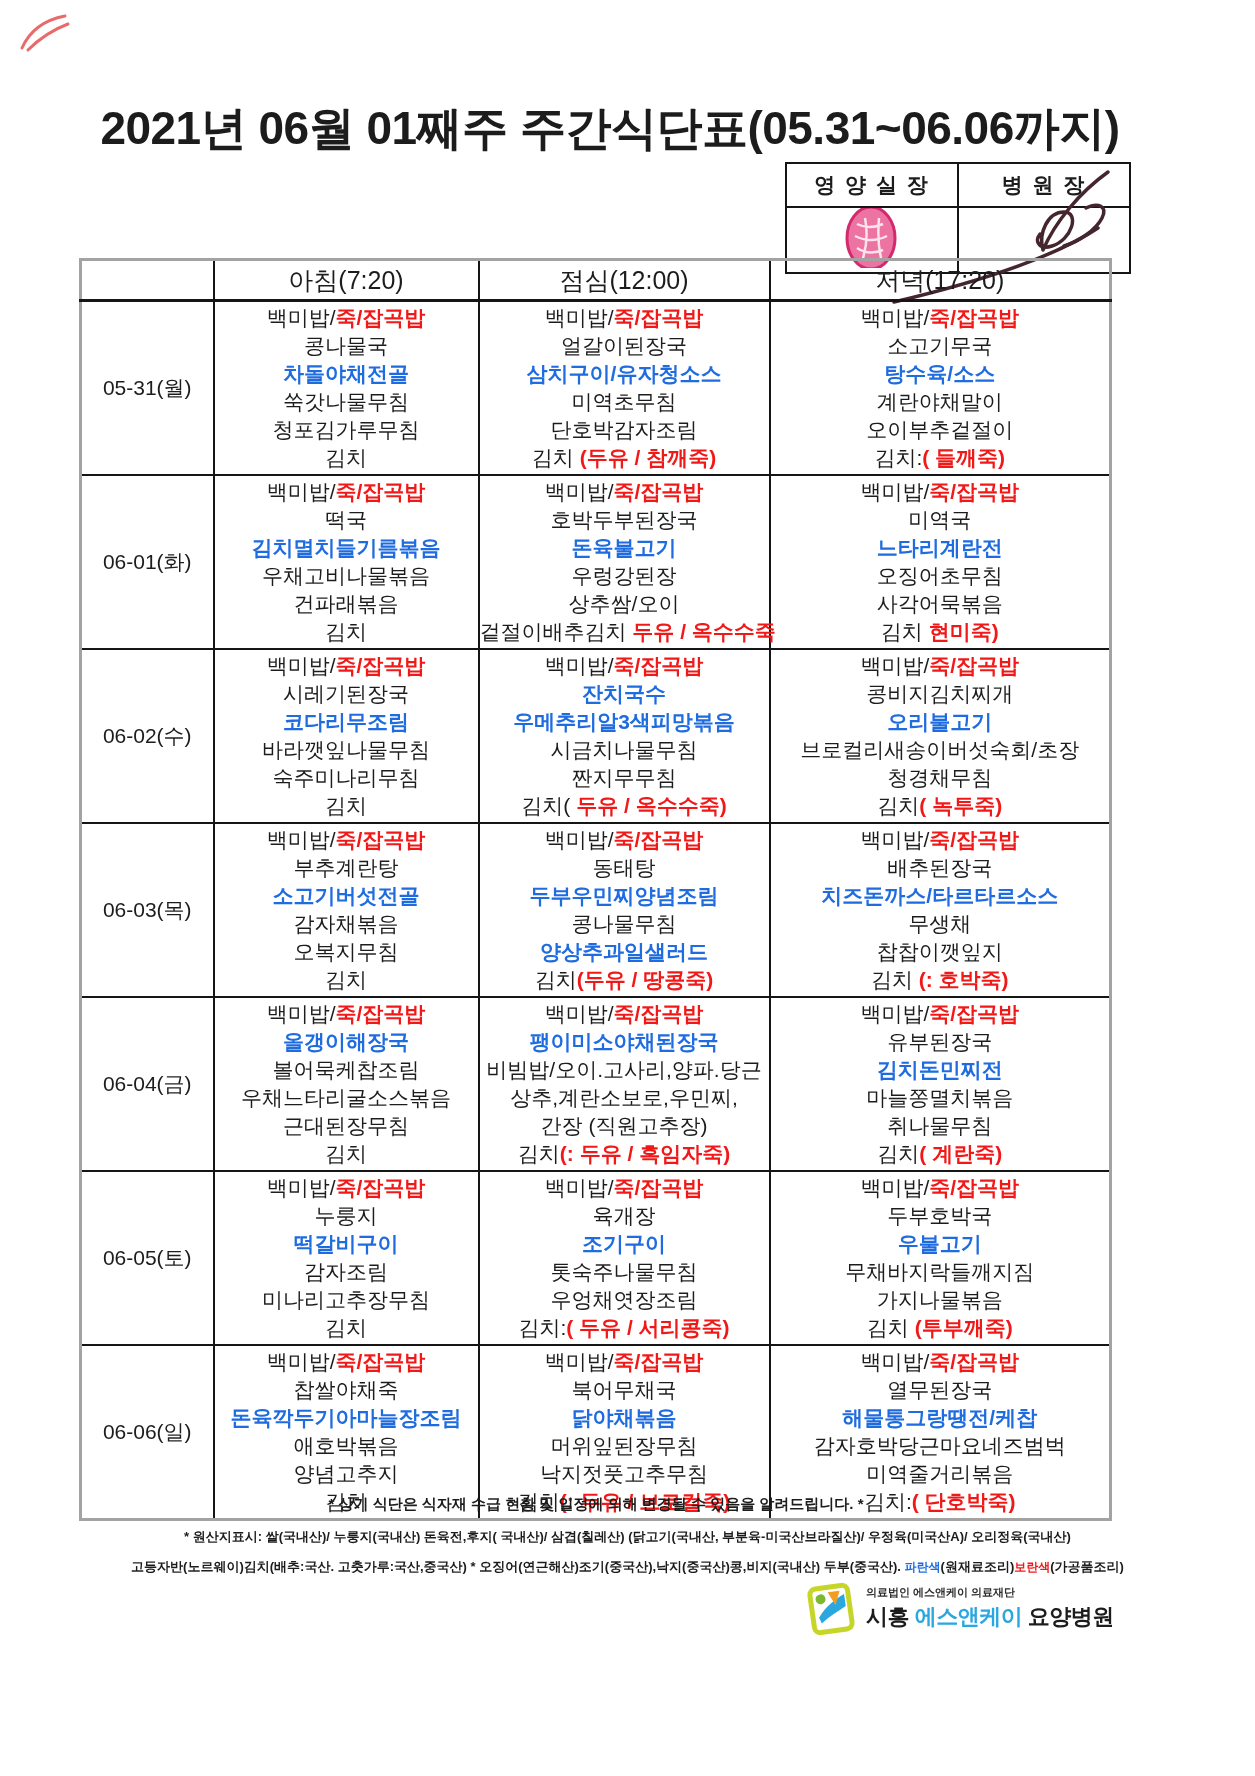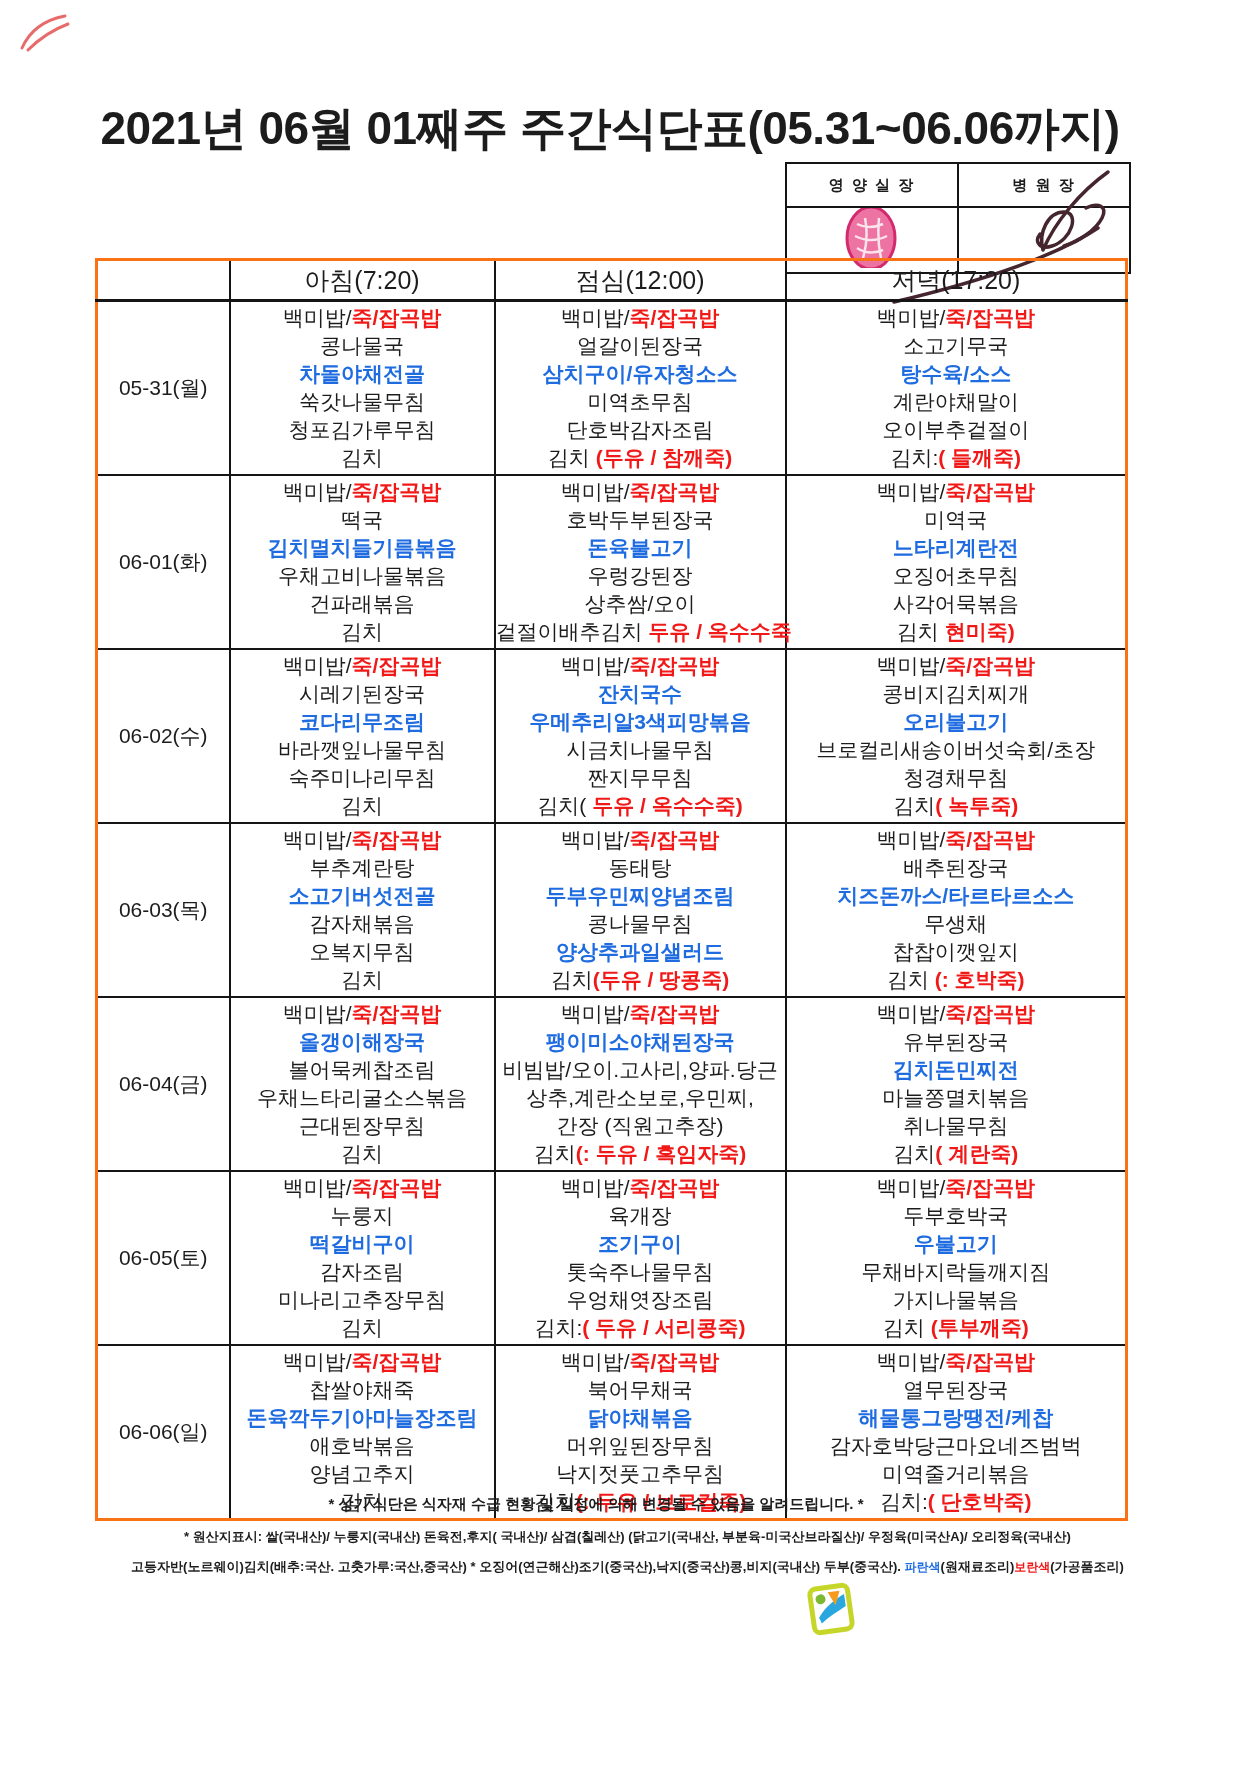--- a/index.html
+++ b/index.html
@@ -11,26 +11,26 @@
   .page-title {
     position:absolute; top:98px; left:0; width:1220px; text-align:center;
     font-size:46px; font-weight:bold; letter-spacing:-0.5px;
   }
   
   .sign-table {
     position:absolute; left:785px; top:162px; width:346px;
     border-collapse:collapse; table-layout:fixed;
   }
   .sign-table th, .sign-table td { border:2px solid #151515; }
-  .sign-table th { height:44px; font-size:15px; font-weight:bold; letter-spacing:2px; text-align:center; }
+  .sign-table th { height:44px; font-size:21px; font-weight:bold; letter-spacing:2px; text-align:center; }
   .sign-table td { height:60px; }
   
   .menu-table {
-    position:absolute; left:95px; top:258px; width:1030px;
-    border-collapse:collapse; table-layout:fixed; border:3px solid #f97316;
+    position:absolute; left:79px; top:258px; width:1030px;
+    border-collapse:collapse; table-layout:fixed; border:3px solid #a3a3a3;
   }
   .menu-table th, .menu-table td { border:2px solid #151515; }
   .menu-table thead th {
     height:41px; font-size:25px; font-weight:normal; text-align:center;
     border-bottom:3px solid #151515;
   }
   .menu-table tbody tr { height:171px; }
   .date-cell { text-align:center; font-size:21px; vertical-align:middle; }
   .meal-cell { vertical-align:middle; padding:2px 0;margin-top:36px; }
   .menu-line { text-align:center; font-size:21px; line-height:28px; white-space:nowrap; }
@@ -306,13 +306,19 @@
 
 <div class="logo">
   <svg class="logo-icon" viewBox="0 0 50 54">
     <g transform="rotate(-8 25 27)">
       <rect x="6" y="5" width="38" height="44" rx="6" fill="#ffffff" stroke="#c6d629" stroke-width="5"></rect>
       <path d="M12 34 C20 24 30 18 40 14 L40 26 C32 30 22 34 14 40 Z" fill="#2ba7e0"></path>
       <path d="M24 10 L36 10 L30 24 Z" fill="#f59b1e"></path>
       <circle cx="16" cy="16" r="5" fill="#7cb832"></circle>
     </g>
   </svg>
+  <div>
+    <div class="logo-text-small">의료법인 에스앤케이 의료재단</div>
+    <div class="logo-text-big">
+      <span>시흥 </span><span class="blue">에스앤케이</span><span> 요양병원</span>
+    </div>
+  </div>
 </div>
 
 </body></html>

